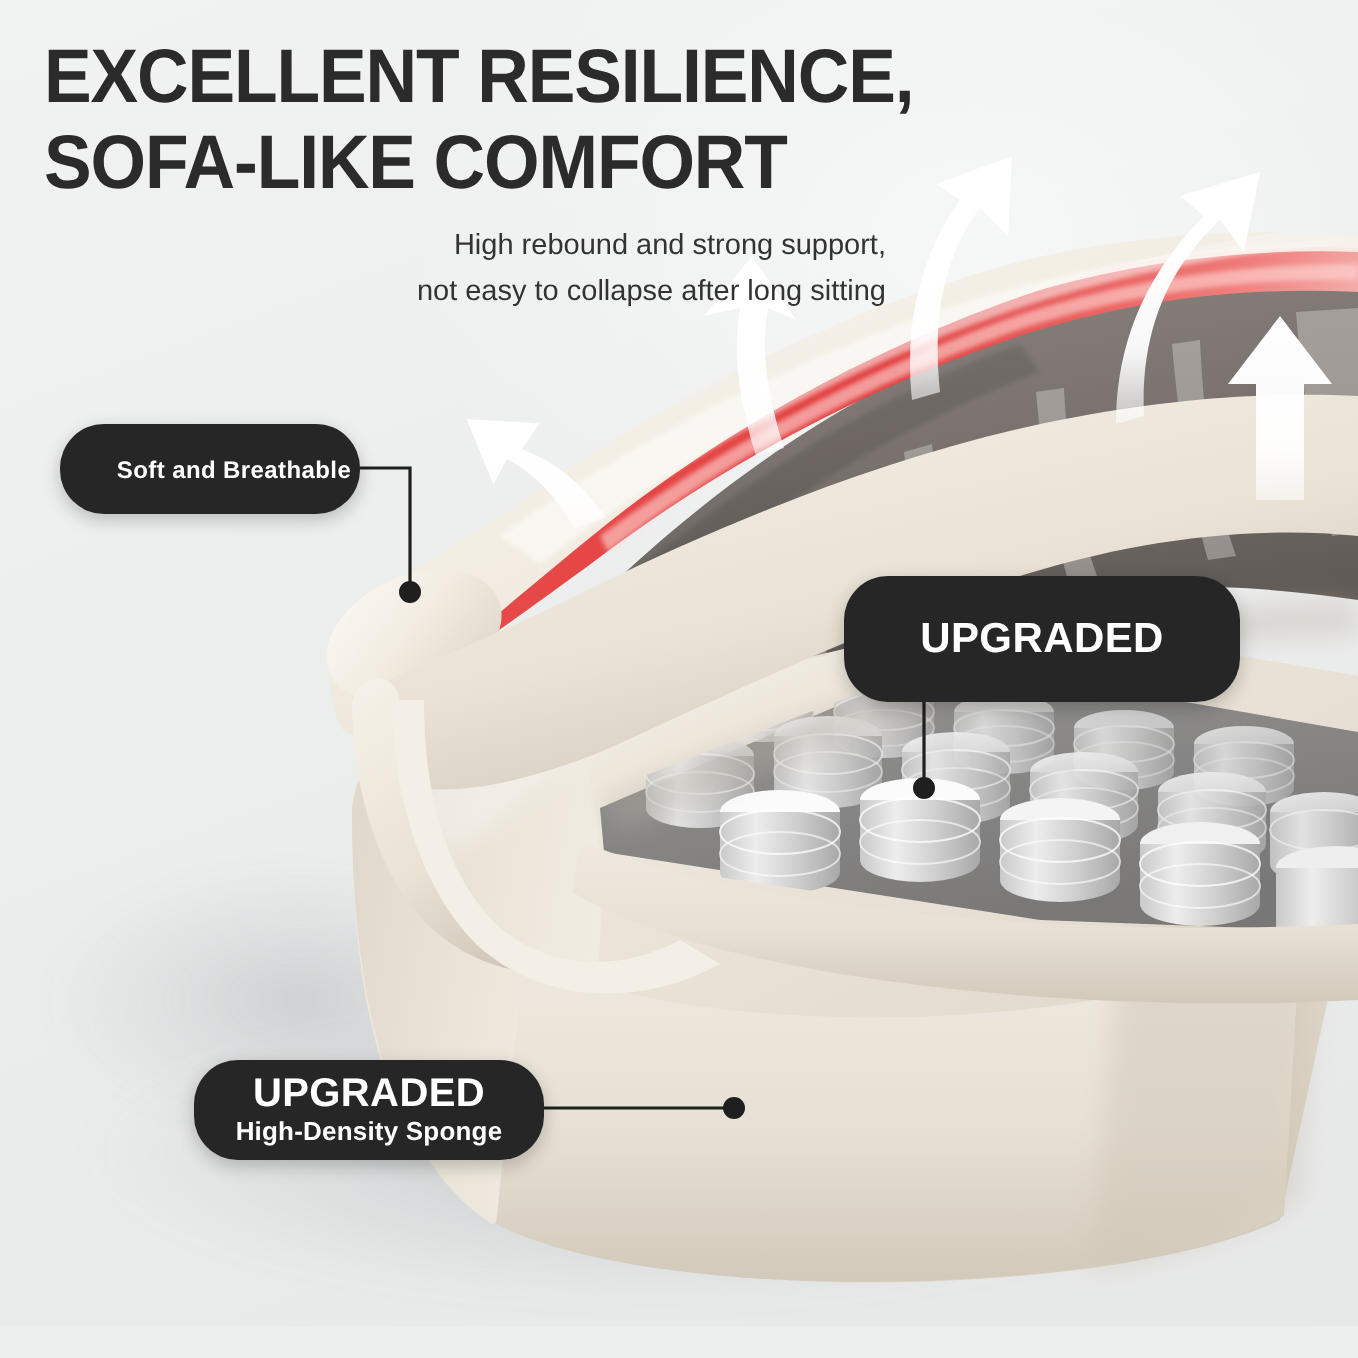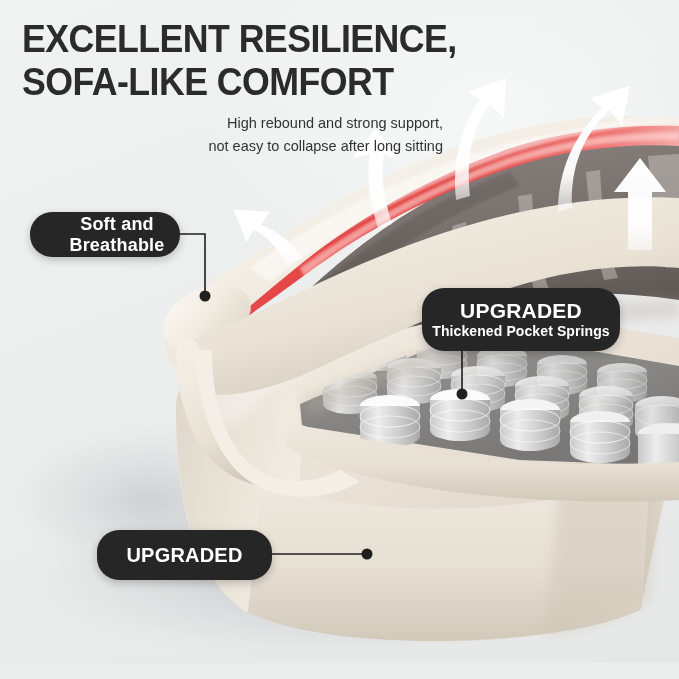--- a/index.html
+++ b/index.html
@@ -40,21 +40,21 @@
     position:absolute;background:#262626;border-radius:22px;
     color:#fff;display:flex;flex-direction:column;
     align-items:center;justify-content:center;
     box-shadow:0 3px 9px rgba(0,0,0,.22);
     text-align:center;
   }
   .pill .l1{font-weight:bold;letter-spacing:.2px;}
   .pill .l2{font-weight:bold;letter-spacing:.1px;}
 
   #pill-soft{left:30px;top:212px;width:150px;height:45px;}
-  #pill-soft .l1{font-size:18px;margin-left:24px;}
+  #pill-soft .l1{font-size:12px;margin-left:24px;}
 
   #pill-springs{left:422px;top:288px;width:198px;height:63px;}
   #pill-springs .l1{font-size:21px;line-height:23px;}
   #pill-springs .l2{font-size:14px;line-height:18px;}
 
   #pill-sponge{left:97px;top:530px;width:175px;height:50px;}
   #pill-sponge .l1{font-size:20px;line-height:22px;}
   #pill-sponge .l2{font-size:13px;line-height:16px;}
 
   .leader{position:absolute;pointer-events:none;}
@@ -404,20 +404,20 @@
 SOFA-LIKE COMFORT</div>
   <div class="subtitle">High rebound and strong support,
 not easy to collapse after long sitting</div>
 
   <div class="pill" id="pill-soft">
     <span class="l1">Soft and Breathable</span>
   </div>
 
   <div class="pill" id="pill-springs">
     <span class="l1">UPGRADED</span>
-    <span class="l2">Thickened Pocket Springs</span>
   </div>
 
   <div class="pill" id="pill-sponge">
     <span class="l1">UPGRADED</span>
+    <span class="l2">High-Density Sponge</span>
   </div>
 
 </div>
 
 </body></html>

